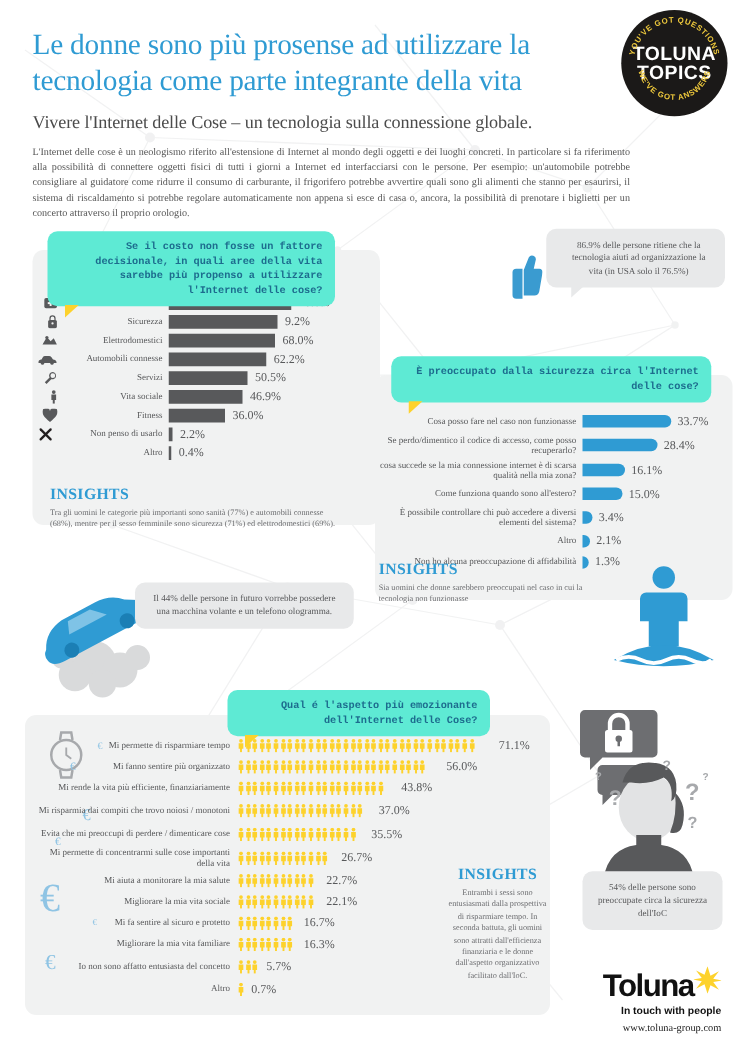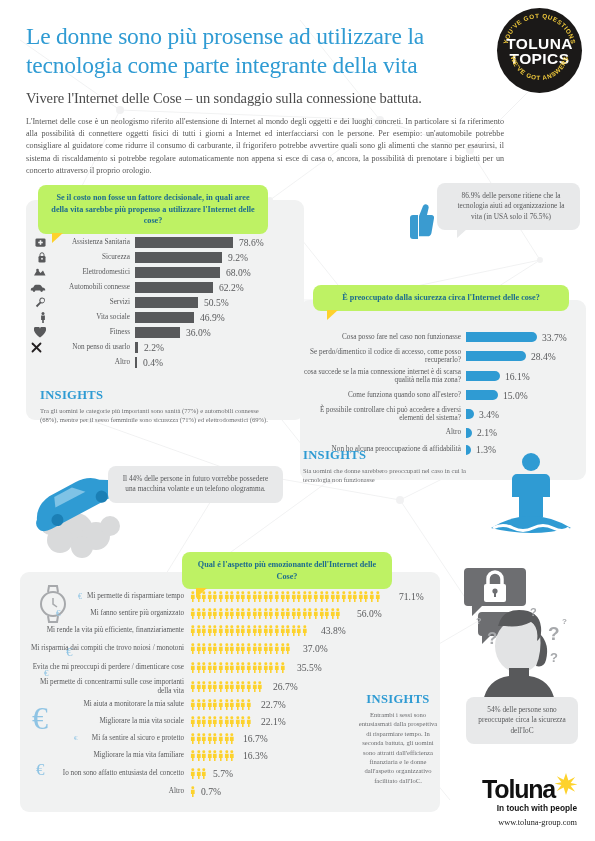--- a/index.html
+++ b/index.html
@@ -42,23 +42,23 @@
   }
   .badge .bmain { font-size: 15.5px; font-weight: bold; line-height: 15px; letter-spacing: .4px; }
   .badge .arc { position: absolute; width: 100%; height: 100%; left: 0; top: 0; }
   .badge .arc text { fill: #efc93c; font-size: 6.3px; font-weight: bold; letter-spacing: .6px;
                      font-family: "Liberation Sans", sans-serif; }
 
   
   .panel { position: absolute; background: #f1f2f2; border-radius: 9px; }
 
   .cap {
-    position: absolute; background: #bef264; border-radius: 8px;
-    color: #1d6c8e; font-family: Liberation Serif, serif;
-    font-weight: bold; text-align: center; font-size: 8.2px; line-height: 11.6px;
+    position: absolute; background: #5eead4; border-radius: 8px;
+    color: #1d6c8e; font-family: Liberation Mono, monospace;
+    font-weight: bold; text-align: right; font-size: 8.2px; line-height: 11.6px;
     padding: 7px 10px; z-index: 5;
   }
   .cap:after {
     content: ""; position: absolute; left: 14px; bottom: -9px;
     border-left: 11px solid #fdd22c; border-bottom: 10px solid transparent;
   }
 
   .insights-h {
     color: #2f9bd3; font-family: "Liberation Serif", serif;
     font-size: 12.6px; font-weight: bold; letter-spacing: .3px;
@@ -133,21 +133,21 @@
       <circle cx="520" cy="440" r="3"></circle>
         <circle cx="400" cy="500" r="4"></circle>
         <circle cx="480" cy="620" r="3"></circle>
       <circle cx="360" cy="690" r="5"></circle>
         <circle cx="220" cy="560" r="3"></circle>
     </g>
   </svg>
 
   <div class="header">
     <h1 class="title">Le donne sono più prosense ad utilizzare la tecnologia come parte integrante della vita</h1>
-    <div class="subtitle">Vivere l'Internet delle Cose – un sondaggio sulla connessione battuta.</div>
+    <div class="subtitle">Vivere l'Internet delle Cose – un tecnologia sulla connessione globale.</div>
     <div class="intro">L'Internet delle cose è un neologismo riferito all'estensione di Internet al mondo degli oggetti e dei luoghi concreti. In particolare si fa riferimento alla possibilità di connettere oggetti fisici di tutti i giorni a Internet ed interfacciarsi con le persone. Per esempio: un'automobile potrebbe consigliare al guidatore come ridurre il consumo di carburante, il frigorifero potrebbe avvertire quali sono gli alimenti che stanno per esaurirsi, il sistema di riscaldamento si potrebbe regolare automaticamente non appena si esce di casa o, ancora, la possibilità di prenotare i biglietti per un concerto attraverso il proprio orologio.</div>
   </div>
 
   <div class="badge">
     <svg class="arc" viewBox="0 0 85 85">
       <defs>
         <path id="arcT" d="M 10,42.5 A 32.5,32.5 0 0 1 75,42.5"></path>
         <path id="arcB" d="M 13,42.5 A 29.5,29.5 0 0 0 72,42.5"></path>
       </defs>
       <text><textPath href="#arcT" startOffset="50%" text-anchor="middle">YOU'VE GOT QUESTIONS</textPath></text>

